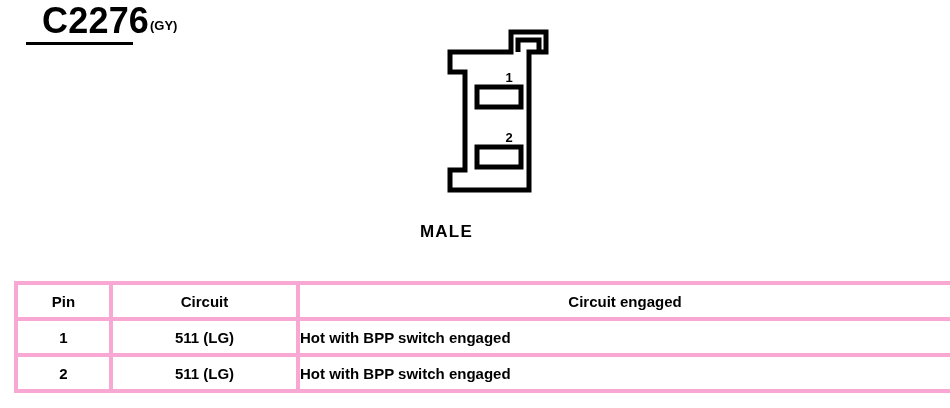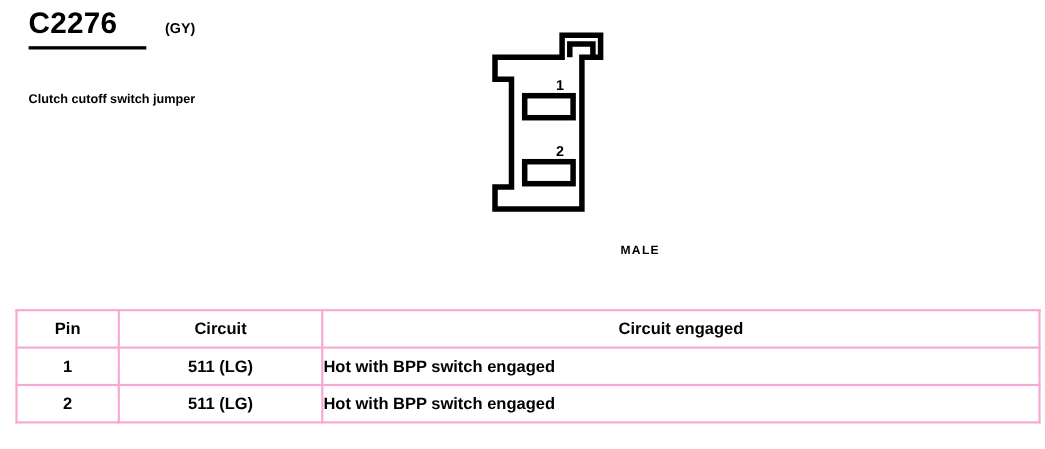--- a/index.html
+++ b/index.html
@@ -22,23 +22,23 @@
     left: 26px;
     top: 6px;
     width: 300px;
   }
   #connector-id-row {
     position: relative;
     height: 34px;
   }
   #connector-id {
     position: absolute;
-    left: 0;
+    left: 16px;
     top: 0;
-    font-size: 27px;
+    font-size: 36px;
     font-weight: bold;
     letter-spacing: 0.2px;
     line-height: 30px;
   }
   #connector-color {
     position: absolute;
     left: 124px;
     top: 13px;
     font-size: 13px;
     font-weight: bold;
@@ -92,38 +92,38 @@
     text-align: center;
     width: 20px;
   }
   #pin-number-1 { left: 79px; top: 53px; }
   #pin-number-2 { left: 79px; top: 113px; }
   #gender-label {
     position: absolute;
     left: 0;
     top: 204px;
     width: 180px;
-    text-align: right;
-    font-size: 11px;
+    text-align: left;
+    font-size: 17px;
     font-weight: bold;
     letter-spacing: 1.2px;
   }
 
   
   #pinout-table {
     position: absolute;
     left: 14px;
     top: 281px;
     width: 924px;
     border-collapse: collapse;
     table-layout: fixed;
   }
   #pinout-table th,
   #pinout-table td {
-    border: 2px solid #f9a8d4;
+    border: 4px solid #f9a8d4;
     height: 32px;
     font-size: 15px;
     font-weight: bold;
     padding: 0;
   }
   #pinout-table th { text-align: center; }
   .col-pin     { width: 91px;  text-align: center; }
   .col-circuit { width: 183px; text-align: center; border-radius: 12px; }
   .col-func    { width: 650px; }
   th.col-func  { text-align: center; }
@@ -131,21 +131,20 @@
 </style>
 </head>
 <body>
 
 <div id="header-block">
   <div id="connector-id-row">
     <span id="connector-id">C2276</span>
     <span id="connector-color">(GY)</span>
     <div id="id-underline"></div>
   </div>
-  <div id="connector-description">Clutch cutoff switch jumper</div>
 </div>
 
 <div id="connector-figure">
   <svg id="connector-svg" width="180" height="200" viewBox="0 0 180 200">
     <g fill="none" stroke="#000000" stroke-width="5" stroke-linejoin="miter" stroke-linecap="butt">
 
       <path d="M 30 34
                L 91 34
                L 91 14
                L 126 14

